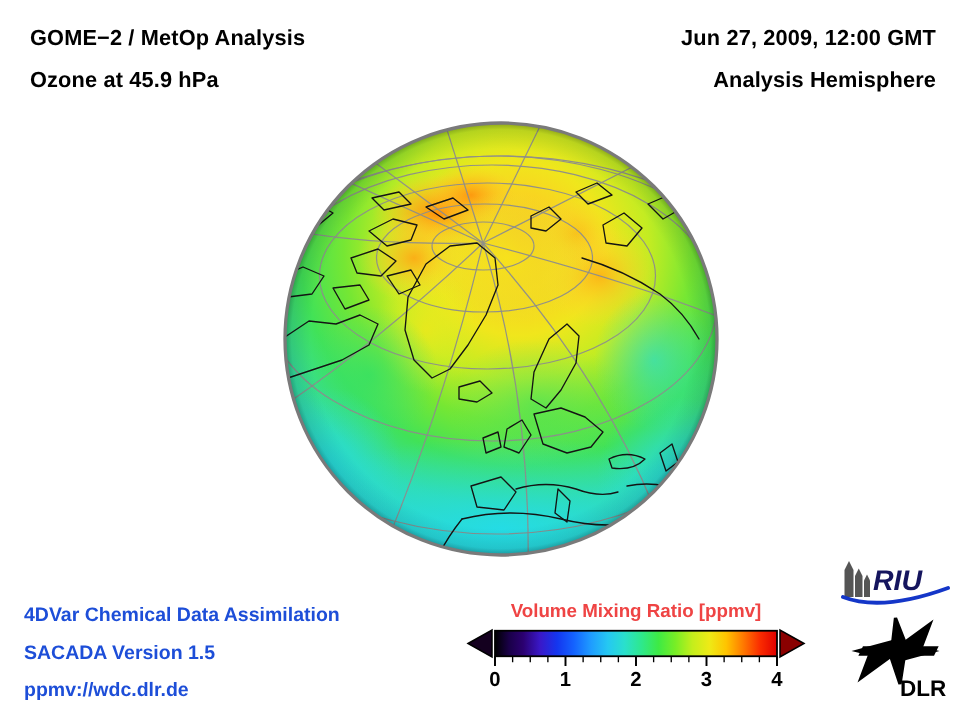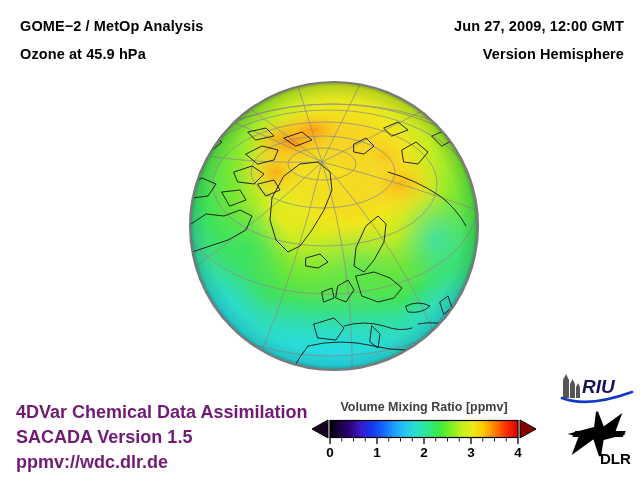--- a/index.html
+++ b/index.html
@@ -41,22 +41,22 @@
     width: 292px;
     height: 292px;
   }
   #globe-svg { display: block; width: 292px; height: 292px; }
 
   
   .credit {
     position: absolute;
     left: 16px;
     font-weight: bold;
-    font-size: 18px;
-    color: #701a75;
+    font-size: 13px;
+    color: #1d4ed8;
     white-space: nowrap;
   }
   #credit-0 { top: 402px; }
   #credit-1 { top: 427px; }
   #credit-2 { top: 452px; }
 
   
   #cbar-block {
     position: absolute;
     left: 310px;
@@ -65,21 +65,21 @@
     height: 72px;
   }
   #cbar-title {
     position: absolute;
     left: 0;
     top: 0;
     width: 228px;
     text-align: center;
     font-weight: bold;
     font-size: 12.5px;
-    color: #404040;
+    color: #ef4444;
     white-space: nowrap;
   }
   #cbar-svg {
     position: absolute;
     left: 0;
     top: 18px;
     width: 228px;
     height: 30px;
   }
   #cbar-ticklabels {
@@ -115,21 +115,21 @@
   #logo-riu svg, #logo-dlr svg { display: block; width: 100%; height: 100%; }
 </style>
 </head>
 <body>
 
 <div id="page">
 
   <div class="hdr" id="hdr-title-1">GOME−2 / MetOp Analysis</div>
   <div class="hdr" id="hdr-title-2">Ozone at 45.9 hPa</div>
   <div class="hdr" id="hdr-date">Jun 27, 2009, 12:00 GMT</div>
-  <div class="hdr" id="hdr-hemi">Version Hemisphere</div>
+  <div class="hdr" id="hdr-hemi">Analysis Hemisphere</div>
 
   <div id="globe-wrap">
     <svg id="globe-svg" viewBox="0 0 292 292" xmlns="http://www.w3.org/2000/svg">
       <defs>
         <clipPath id="discClip">
           <circle cx="146" cy="146" r="144"></circle>
         </clipPath>
 
         <radialGradient id="ozoneBase" cx="54%" cy="29%" r="84%">
           <stop offset="0%" stop-color="#ffb42a"></stop>

